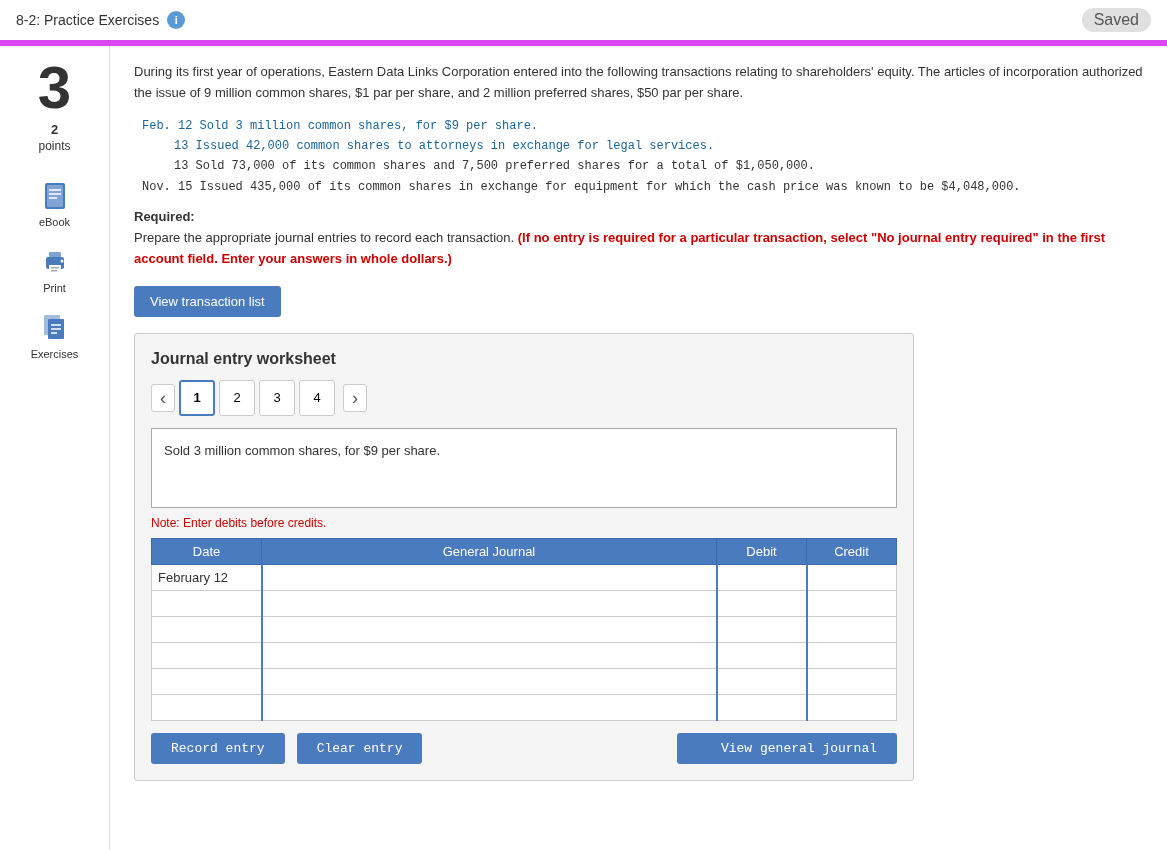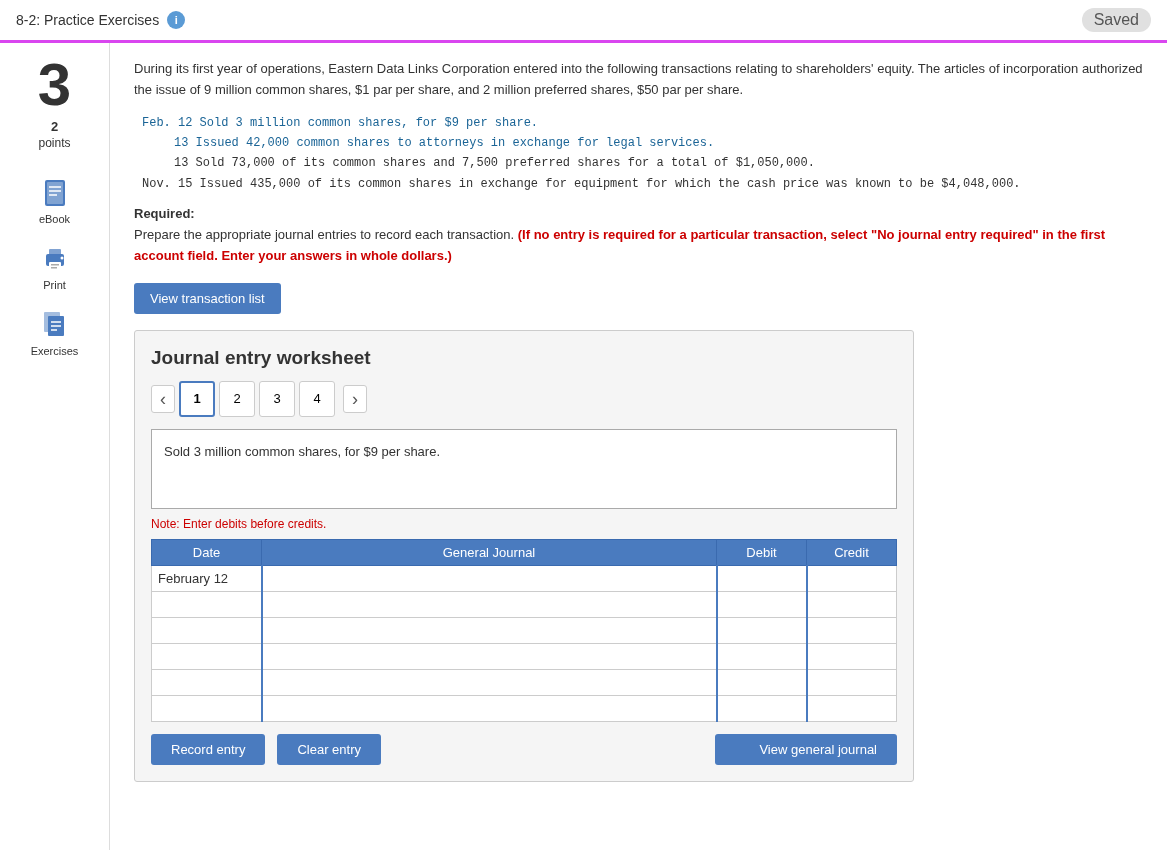--- a/index.html
+++ b/index.html
@@ -1,20 +1,20 @@
 <!DOCTYPE html>
 <html><head>
   <meta charset="utf-8">
   <style>
     * { box-sizing: border-box; margin: 0; padding: 0; }
     body { font-family: Arial, sans-serif; font-size: 13px; background: #fff; color: #333; }
 
     .top-bar {
       display: flex; align-items: center; justify-content: space-between;
-      padding: 8px 16px; border-bottom: 3px solid #d946ef; background: #fff;
+      padding: 8px 16px; border-bottom: 6px solid #d946ef; background: #fff;
     }
     .top-bar-left { display: flex; align-items: center; gap: 8px; font-size: 14px; color: #333; }
     .info-icon {
       width: 18px; height: 18px; border-radius: 50%; background: #5b9bd5;
       color: #fff; font-size: 11px; display: inline-flex; align-items: center;
       justify-content: center; font-weight: bold; cursor: pointer;
     }
     .saved-badge {
       background: #e0e0e0; color: #555; padding: 3px 12px; border-radius: 12px; font-size: 16px;
     }
@@ -57,21 +57,21 @@
 
     .view-btn {
       background: #4a7bbf; color: #fff; border: none; padding: 8px 16px;
       border-radius: 3px; cursor: pointer; font-size: 13px; margin: 12px 0 16px 0;
     }
 
     .worksheet-container {
       border: 1px solid #ccc; border-radius: 3px; background: #f5f5f5;
       padding: 16px; max-width: 780px;
     }
-    .worksheet-title { font-size: 19px; font-weight: bold; margin-bottom: 12px; }
+    .worksheet-title { font-size: 16px; font-weight: bold; margin-bottom: 12px; }
 
     .tab-nav { display: flex; align-items: center; margin-bottom: 12px; }
     .tab-arrow {
       cursor: pointer; color: #555; font-size: 18px; padding: 4px 8px;
       border: 1px solid #ccc; background: #fff; border-radius: 3px; line-height: 1;
     }
     .tab-btn {
       width: 36px; height: 36px; border: 1px solid #ccc; background: #fff;
       cursor: pointer; font-size: 13px; margin-left: 4px; border-radius: 3px;
       display: flex; align-items: center; justify-content: center;
@@ -101,21 +101,21 @@
     .journal-table td.input-cell input {
       width: 100%; height: 100%; border: none; outline: none;
       font-size: 13px; padding: 2px 4px; background: transparent;
     }
     .journal-table td.blue-left-border { border-left: 2px solid #4a7bbf; }
     .journal-table tr:first-child td { }
 
     .action-buttons { display: flex; gap: 12px; margin-top: 4px; }
     .action-btn {
       background: #4a7bbf; color: #fff; border: none; padding: 8px 20px;
-      border-radius: 3px; cursor: pointer; font-size: 13px;
+      border-radius: 3px; cursor: pointer; font-size: 13px; font-family: Liberation Mono, monospace;
     }
     .action-btn.right { margin-left: auto; padding-left: 44px; }
 
     .col-date { width: 110px; }
     .col-journal { }
     .col-debit { width: 90px; }
     .col-credit { width: 90px; }
   </style>
 </head>
 <body>

